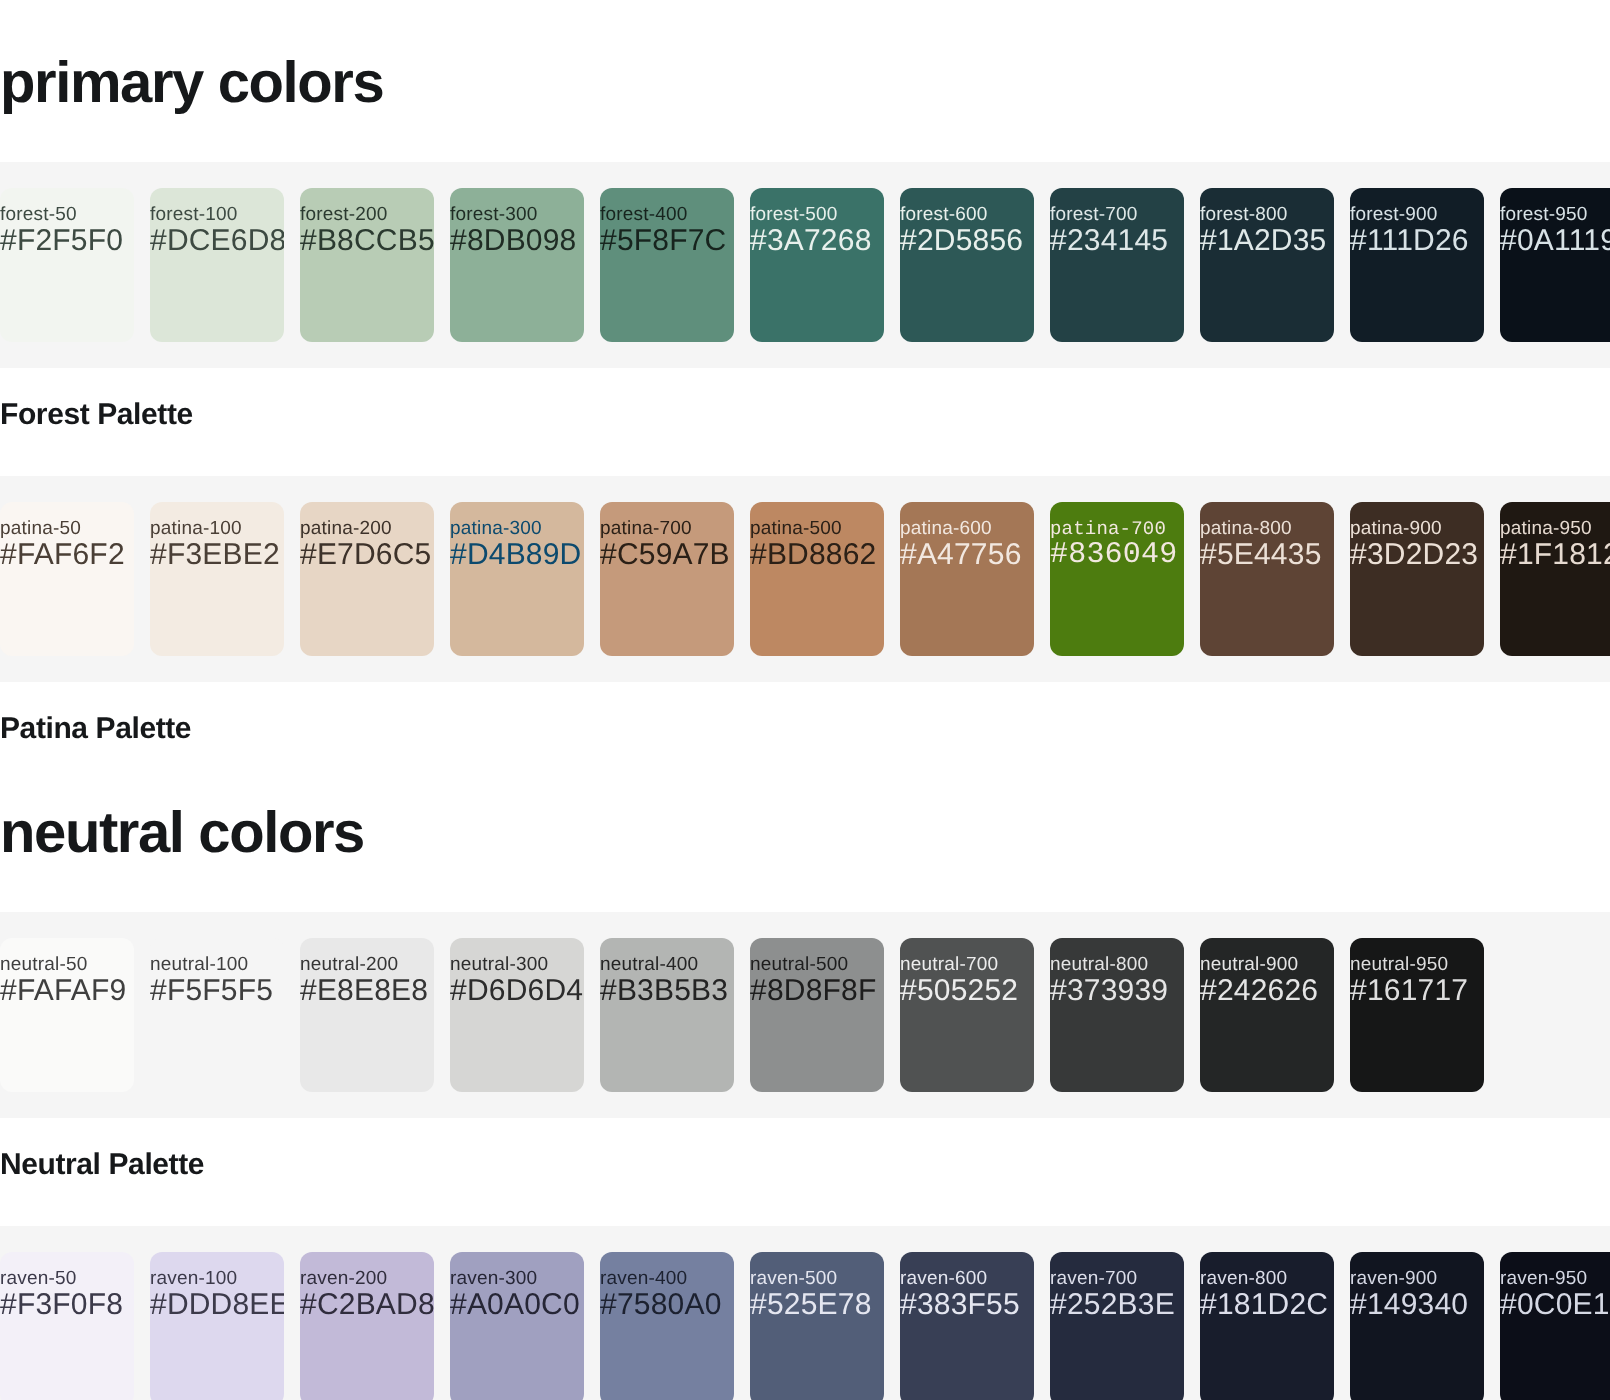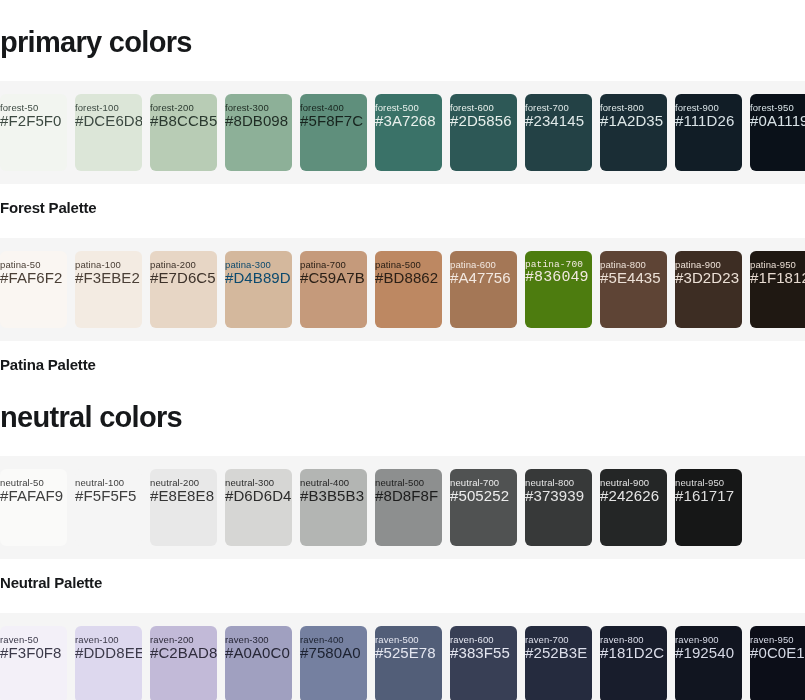--- a/index.html
+++ b/index.html
@@ -267,21 +267,21 @@
         <div class="swatch" style="background: rgb(37, 43, 62); color: rgb(220, 222, 234);">
           <div class="swatch-name">raven-700</div>
           <div class="swatch-hex">#252B3E</div>
         </div>
         <div class="swatch" style="background: rgb(24, 29, 44); color: rgb(220, 222, 234);">
           <div class="swatch-name">raven-800</div>
           <div class="swatch-hex">#181D2C</div>
         </div>
         <div class="swatch" style="background: rgb(17, 21, 32); color: rgb(213, 216, 228);">
           <div class="swatch-name">raven-900</div>
-          <div class="swatch-hex">#192540</div>
+          <div class="swatch-hex">#149340</div>
         </div>
         <div class="swatch" style="background: rgb(12, 14, 24); color: rgb(213, 216, 228);">
           <div class="swatch-name">raven-950</div>
           <div class="swatch-hex">#0C0E18</div>
         </div>
       </div>
     </div>
   </div>
 
 </body></html>

